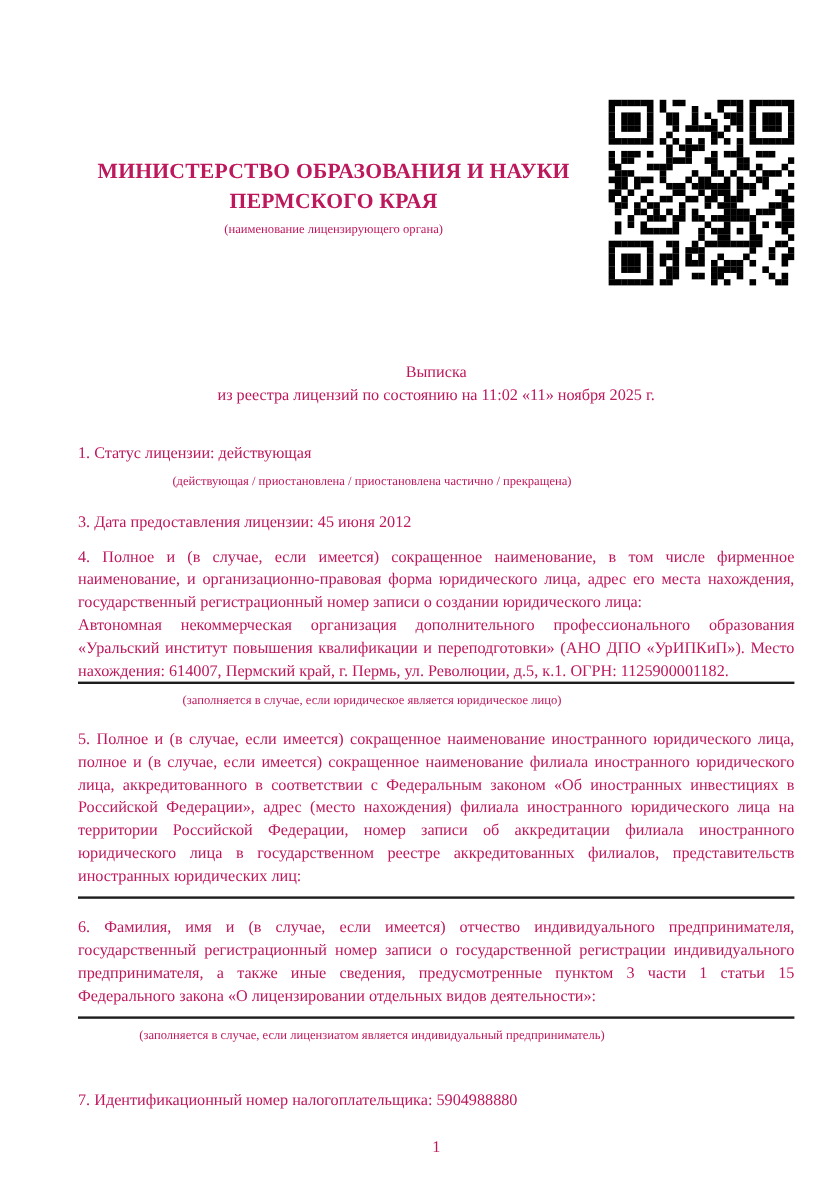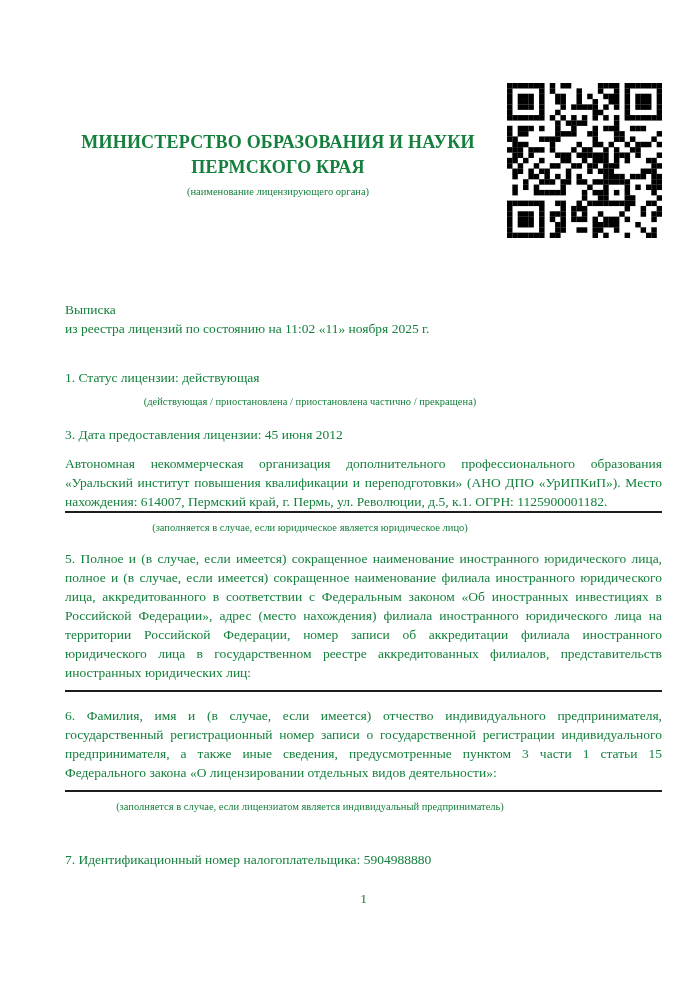--- a/index.html
+++ b/index.html
@@ -1,29 +1,29 @@
 <!DOCTYPE html>
 <html><head>
 <meta charset="utf-8">
 <style>
   html,body{margin:0;padding:0;background:#ffffff;}
   .page{
     width:700px;height:989px;box-sizing:border-box;position:relative;
-    background:#ffffff;color:#15803d;overflow:hidden;
+    background:#ffffff;color:#be185d;overflow:hidden;
     font-family:"Liberation Serif","DejaVu Serif",serif;
     font-size:13.5px;line-height:19px;
     padding:83px 38px 0 65px;
   }
   .header{display:flex;align-items:flex-start;}
   .authority{flex:1 1 auto;text-align:center;padding-top:47px;padding-right:16px;}
   .authority-name{font-weight:bold;font-size:18px;line-height:25px;letter-spacing:.2px;}
   .authority-caption{font-size:10.5px;line-height:14px;margin-top:5px;}
   .qr-box{flex:0 0 auto;width:155px;height:155px;}
   .qr-box svg{display:block;width:155px;height:155px;}
-  .doc-title{text-align:left;margin-top:62px;}
+  .doc-title{text-align:center;margin-top:62px;}
   .doc-title div{line-height:19px;}
   .item{margin-top:16px;}
   .item p{margin:0;}
   .justified{text-align:justify;}
   .fill-caption{width:490px;text-align:center;font-size:10.5px;line-height:14px;margin-top:8px;}
   .field-line{border:none;height:0;border-top:2px solid #1d1d1d;margin:0;}
   .gap8{height:8px;}
   .page-number{text-align:center;margin-top:20px;}
 </style>
 </head>
@@ -453,20 +453,21 @@
     <p>1. Статус лицензии: действующая</p>
     <div class="fill-caption">(действующая / приостановлена / приостановлена частично / прекращена)</div>
   </div>
 
 
   <div class="item">
     <p>3. Дата предоставления лицензии: 45 июня 2012</p>
   </div>
 
   <div class="item" style="margin-top:10px;">
+    <p class="justified">4. Полное и (в случае, если имеется) сокращенное наименование, в том числе фирменное наименование, и организационно-правовая форма юридического лица, адрес его места нахождения, государственный регистрационный номер записи о создании юридического лица:</p>
     <p class="justified">Автономная некоммерческая организация дополнительного профессионального образования «Уральский институт повышения квалификации и переподготовки» (АНО ДПО «УрИПКиП»). Место нахождения: 614007, Пермский край, г. Пермь, ул. Революции, д.5, к.1. ОГРН: 1125900001182.</p>
     <hr class="field-line">
     <div class="fill-caption">(заполняется в случае, если юридическое является юридическое лицо)</div>
   </div>
 
   <div class="item" style="margin-top:14px;">
     <p class="justified">5. Полное и (в случае, если имеется) сокращенное наименование иностранного юридического лица, полное и (в случае, если имеется) сокращенное наименование филиала иностранного юридического лица, аккредитованного в соответствии с Федеральным законом «Об иностранных инвестициях в Российской Федерации», адрес (место нахождения) филиала иностранного юридического лица на территории Российской Федерации, номер записи об аккредитации филиала иностранного юридического лица в государственном реестре аккредитованных филиалов, представительств иностранных юридических лиц:</p>
     <div class="gap8"></div>
     <hr class="field-line">
   </div>

